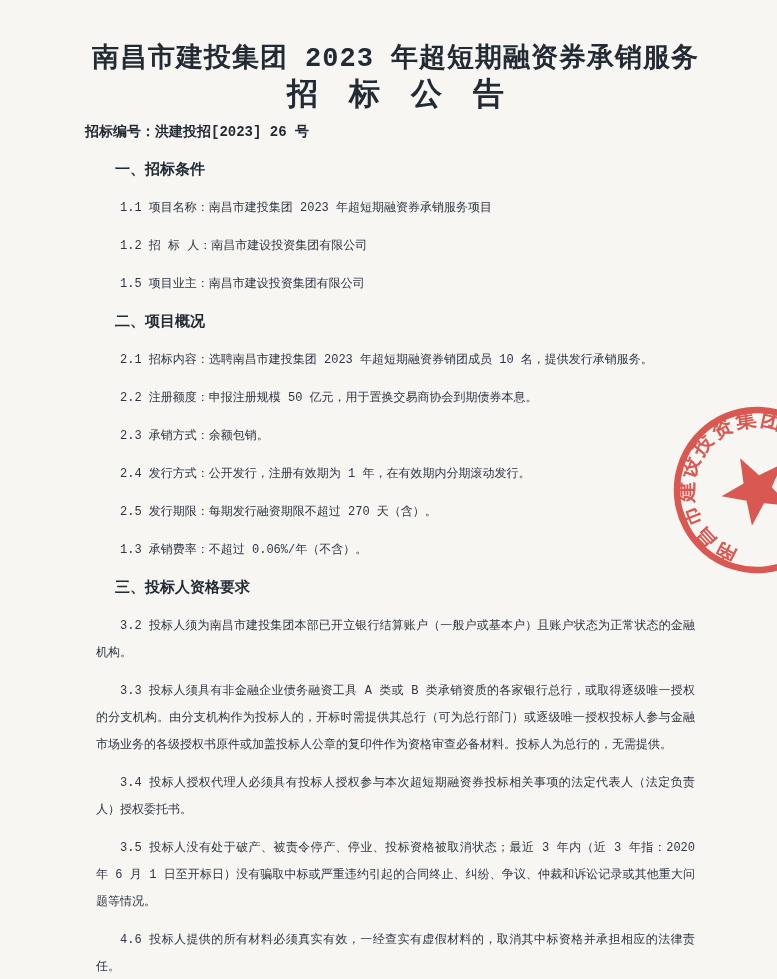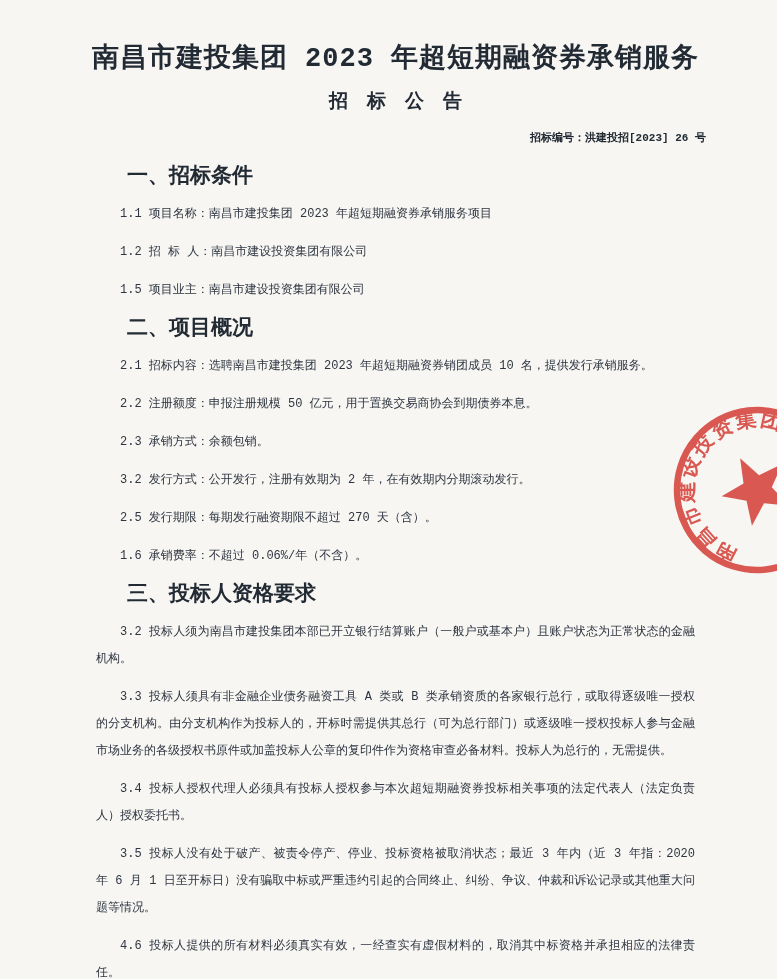--- a/index.html
+++ b/index.html
@@ -17,31 +17,31 @@
   .content {
     position: absolute;
     left: 85px;
     right: 71px;
     top: 0;
     padding-top: 40px;
     font-family: Liberation Mono, monospace;
   }
   .title { margin: 0; text-align: center; font-weight: 700; color: #222a34; }
   .title-line1 { display: block; font-size: 27px; line-height: 38px; letter-spacing: 1px; }
-  .title-line2 { display: block; font-size: 19px; line-height: 36px; margin-top: 6px; }
+  .title-line2 { display: block; font-size: 31px; line-height: 36px; }
   .bid-number {
-    text-align: right;
-    font-size: 11px;
+    text-align: left;
+    font-size: 14px;
     font-weight: 700;
     line-height: 18px;
     margin: 9px 0 16px 0;
     color: #222a34;
   }
   .sec-heading {
-    font-size: 21px;
+    font-size: 15px;
     font-weight: 700;
     line-height: 27px;
     text-indent: 2em;
     color: #222a34;
     margin: 0;
   }
   .para {
     font-size: 12px;
     line-height: 27px;
     text-indent: 2em;
@@ -78,23 +78,23 @@
       <p class="para">1.1 项目名称：南昌市建投集团 2023 年超短期融资券承销服务项目</p>
       <p class="para">1.2 招 标 人：南昌市建设投资集团有限公司</p>
       <p class="para">1.5 项目业主：南昌市建设投资集团有限公司</p>
     </section>
 
     <section>
       <div class="sec-heading">二、项目概况</div>
       <p class="para">2.1 招标内容：选聘南昌市建投集团 2023 年超短期融资券销团成员 10 名，提供发行承销服务。</p>
       <p class="para">2.2 注册额度：申报注册规模 50 亿元，用于置换交易商协会到期债券本息。</p>
       <p class="para">2.3 承销方式：余额包销。</p>
-      <p class="para">3.2 发行方式：公开发行，注册有效期为 2 年，在有效期内分期滚动发行。</p>
+      <p class="para">2.4 发行方式：公开发行，注册有效期为 1 年，在有效期内分期滚动发行。</p>
       <p class="para">2.5 发行期限：每期发行融资期限不超过 270 天（含）。</p>
-      <p class="para">1.6 承销费率：不超过 0.06%/年（不含）。</p>
+      <p class="para">1.3 承销费率：不超过 0.06%/年（不含）。</p>
     </section>
 
     <section>
       <div class="sec-heading">三、投标人资格要求</div>
       <p class="para">3.2 投标人须为南昌市建投集团本部已开立银行结算账户（一般户或基本户）且账户状态为正常状态的金融机构。</p>
       <p class="para">3.3  投标人须具有非金融企业债务融资工具 A 类或 B 类承销资质的各家银行总行，或取得逐级唯一授权的分支机构。由分支机构作为投标人的，开标时需提供其总行（可为总行部门）或逐级唯一授权投标人参与金融市场业务的各级授权书原件或加盖投标人公章的复印件作为资格审查必备材料。投标人为总行的，无需提供。</p>
       <p class="para">3.4 投标人授权代理人必须具有投标人授权参与本次超短期融资券投标相关事项的法定代表人（法定负责人）授权委托书。</p>
       <p class="para">3.5 投标人没有处于破产、被责令停产、停业、投标资格被取消状态；最近 3 年内（近 3 年指：2020 年 6 月 1 日至开标日）没有骗取中标或严重违约引起的合同终止、纠纷、争议、仲裁和诉讼记录或其他重大问题等情况。</p>
       <p class="para">4.6 投标人提供的所有材料必须真实有效，一经查实有虚假材料的，取消其中标资格并承担相应的法律责任。</p>
     </section>

